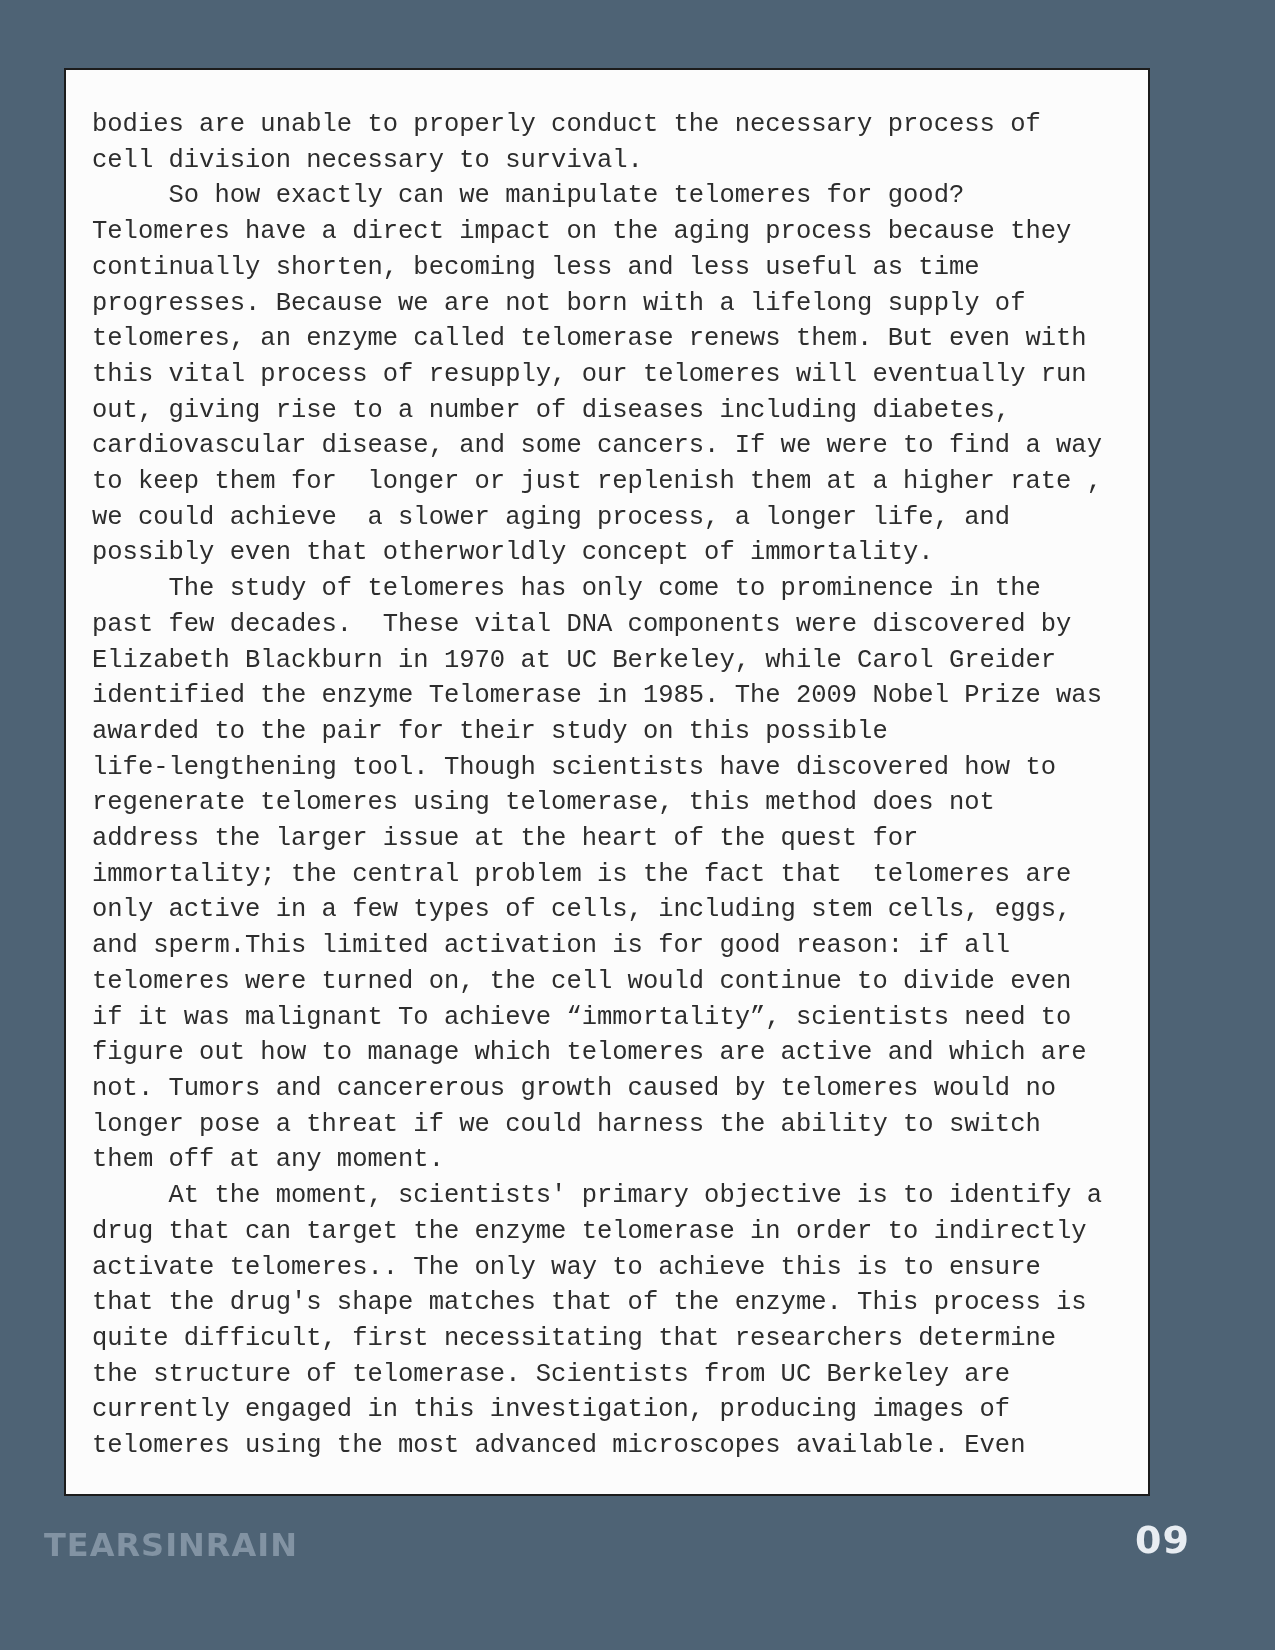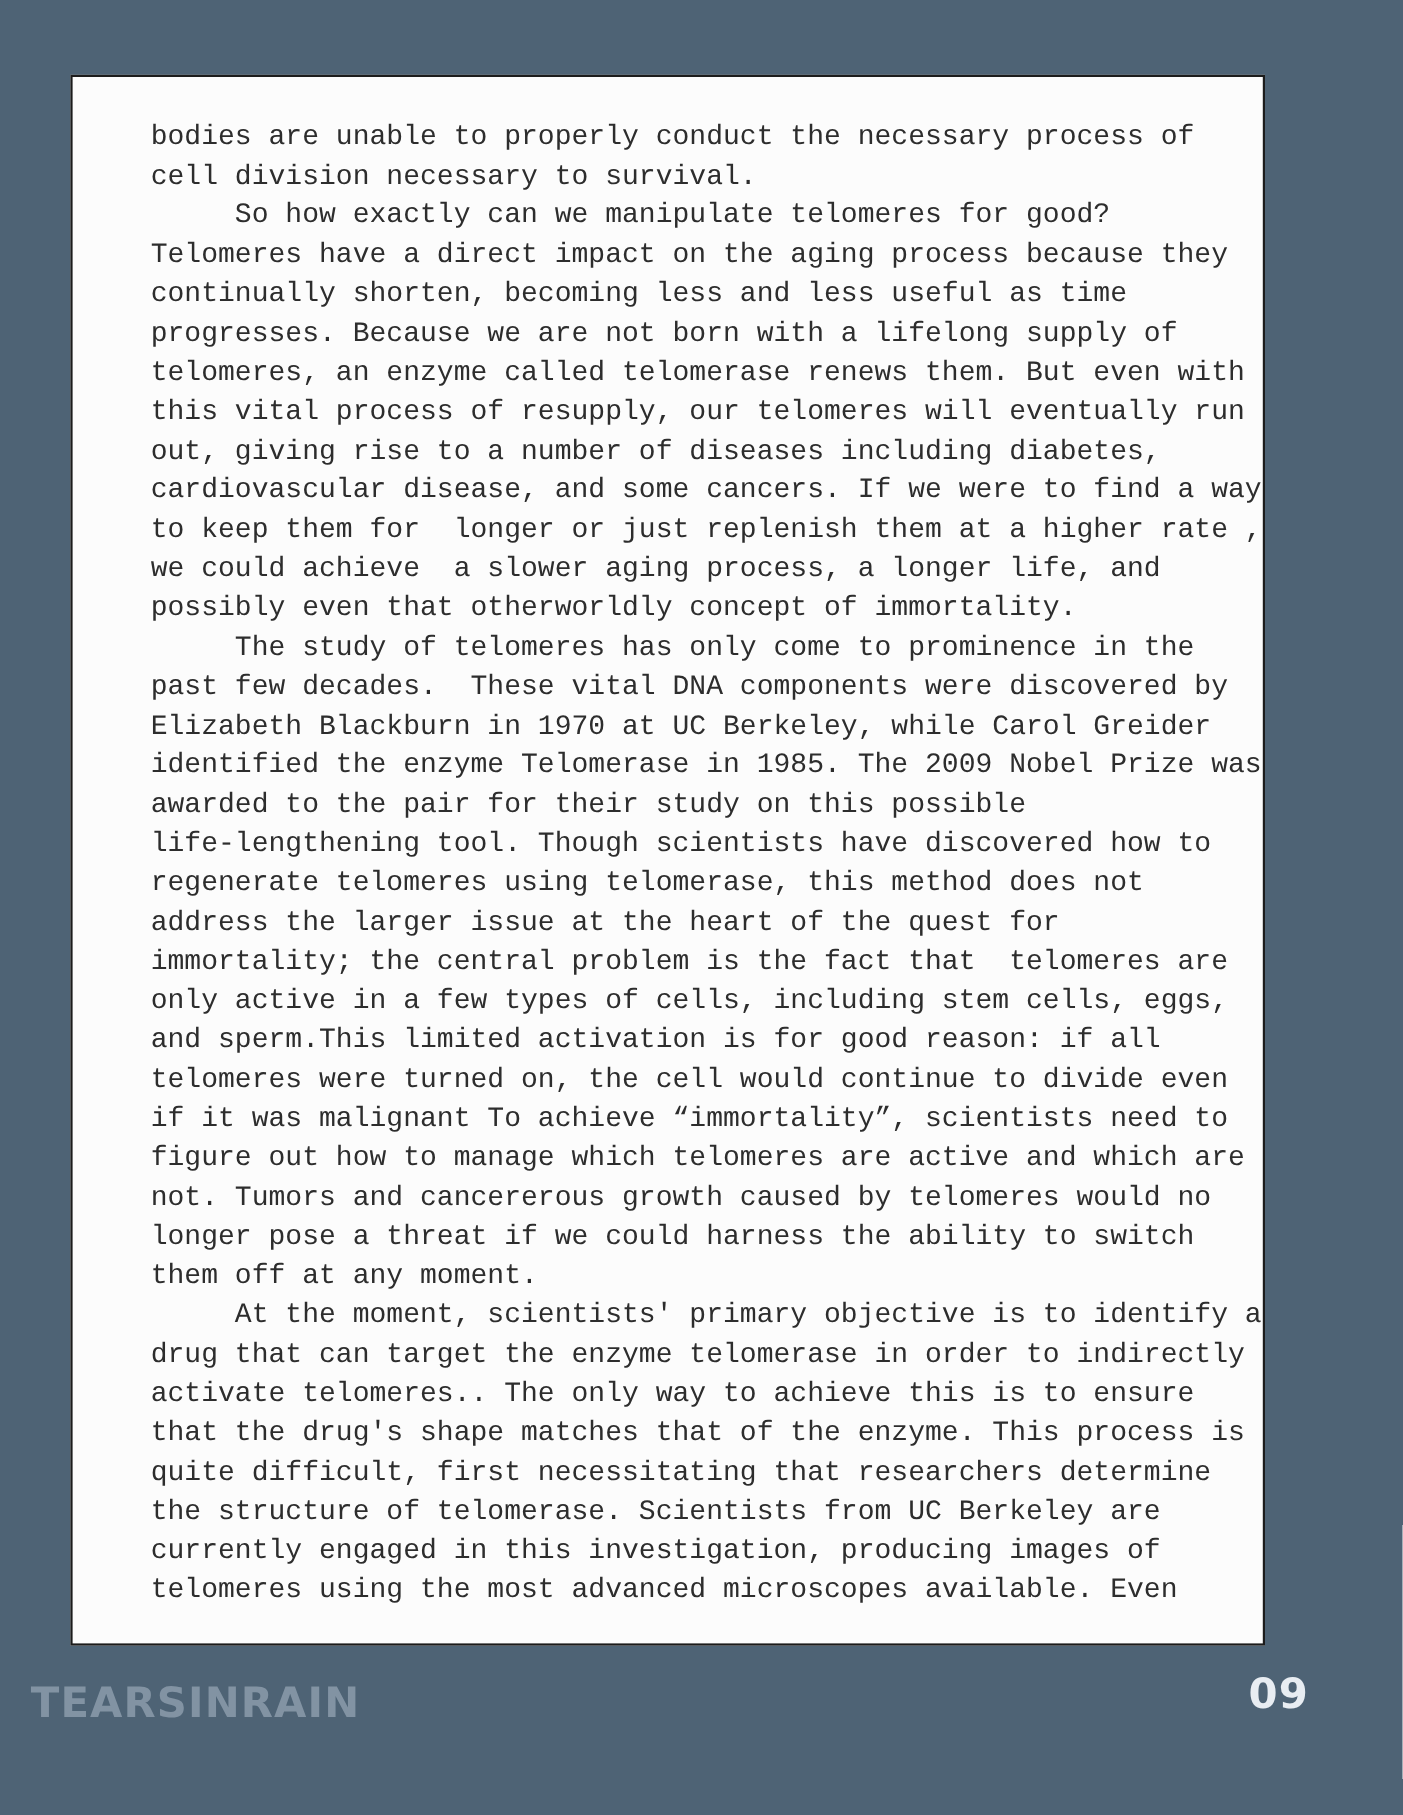--- a/index.html
+++ b/index.html
@@ -16,38 +16,37 @@
   }
   .sheet {
     position: absolute;
     left: 64px;
     top: 68px;
     width: 1086px;
     height: 1428px;
     background: #fcfcfc;
     border: 2px solid #1c1c1c;
     box-sizing: border-box;
-    padding-left: 45px;
   }
   .body-text {
     padding: 37px 26px 0 26px;
     font-family: "Liberation Mono", "DejaVu Sans Mono", monospace;
     font-size: 25.5px;
     line-height: 35.7px;
     color: #2d2d2d;
     white-space: pre;
     letter-spacing: 0;
   }
   .brand {
     position: absolute;
-    left: 28px;
+    left: 44px;
     top: 1526px;
     font-family: "DejaVu Sans", "Liberation Sans", sans-serif;
     font-weight: 700;
-    font-size: 38px;
+    font-size: 32px;
     letter-spacing: 1px;
     color: #8293a3;
     text-transform: uppercase;
   }
   .pagenum {
     position: absolute;
     right: 85px;
     top: 1518px;
     font-family: "DejaVu Sans", "Liberation Sans", sans-serif;
     font-weight: 700;

